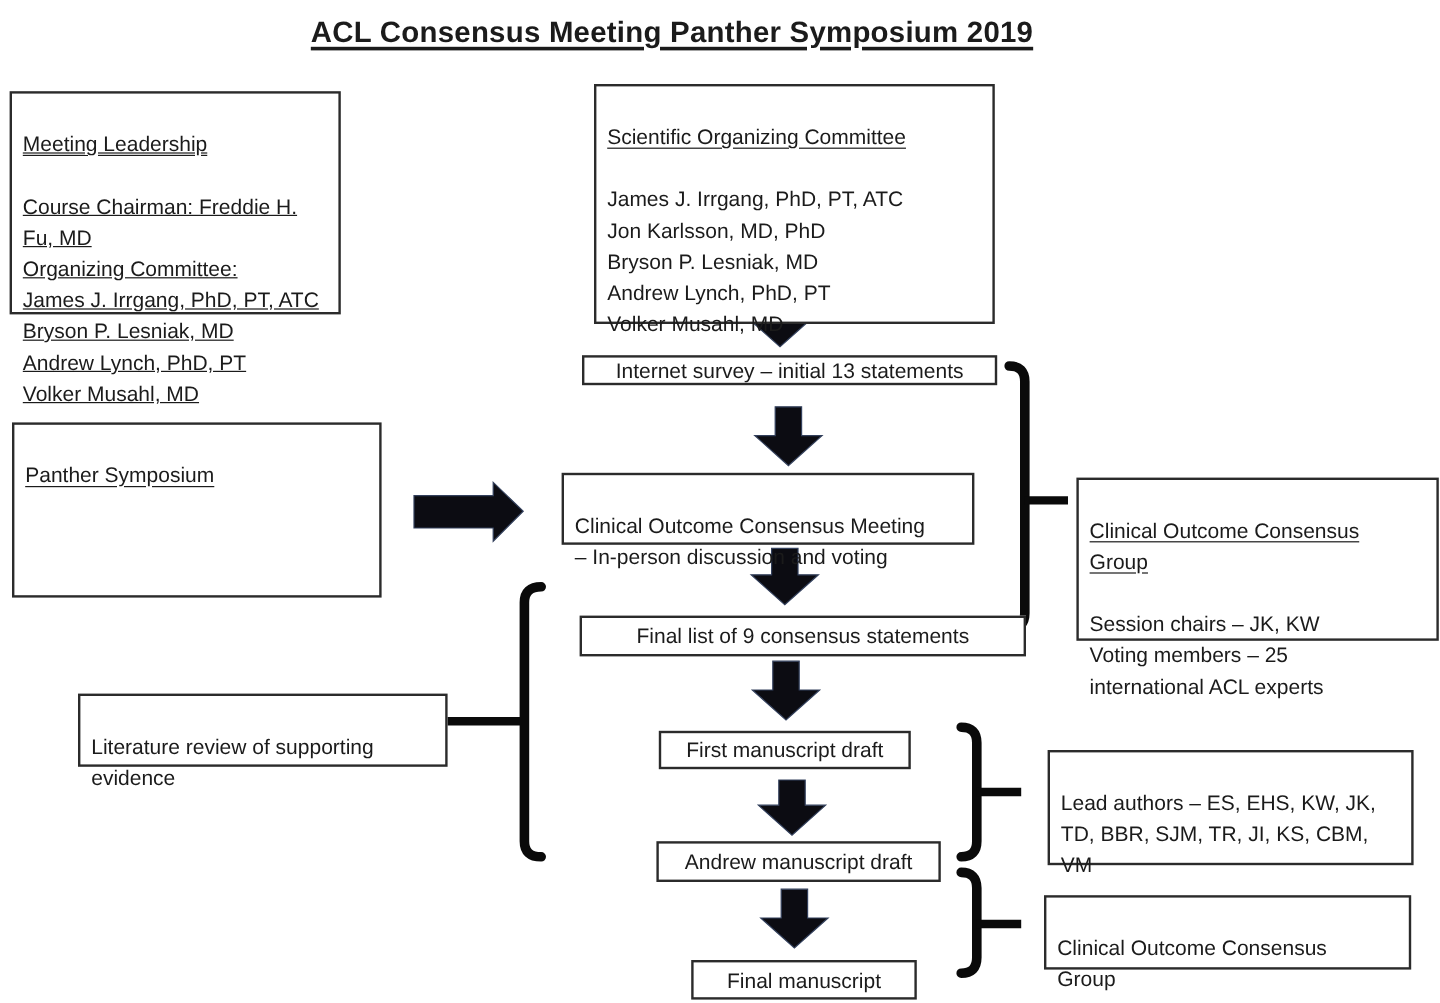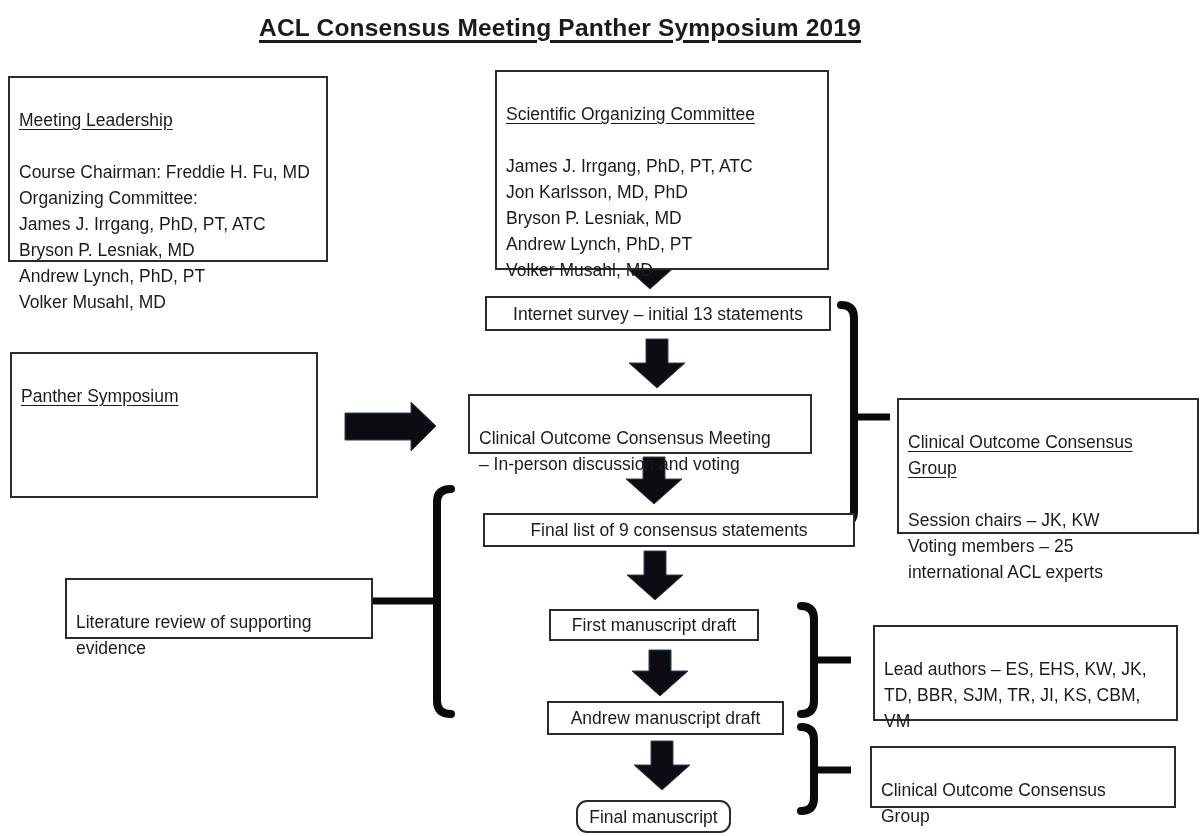--- a/index.html
+++ b/index.html
@@ -15,33 +15,33 @@
   .title span { text-decoration:underline; text-decoration-thickness:2.5px; text-underline-offset:4px; }
 
   .box {
     position:absolute; box-sizing:border-box; background:#ffffff;
     border:2px solid #2b2b2b; font-size:17.5px; line-height:26px;
     padding:3px 9px; white-space:pre-line;
   }
   .heading { text-decoration:underline; text-underline-offset:3px; display:block; }
   .single { display:flex; align-items:center; justify-content:center; text-align:center; padding:2px 6px; }
 
-  #b-leadership   { left:8px;   top:76px;  width:320px; height:186px; }
+  #b-leadership   { left:8px;   top:76px;  width:276px; height:186px;text-decoration:underline; }
   #b-soc          { left:495px; top:70px;  width:334px; height:200px; }
-  #b-survey      { left:485px; top:296px; width:346px; height:35px; }
+  #b-survey      { left:485px; top:296px; width:346px; height:25px; }
   #b-panther      { left:10px;  top:352px; width:308px; height:146px; }
   #b-cocm         { left:468px; top:394px; width:344px; height:60px; }
   #b-finallist    { left:463px; top:513px; width:372px; height:34px;margin-left:20px; }
   #b-cocg-right   { left:897px; top:398px; width:302px; height:136px; }
   #b-cocg-right .heading { max-width:258px; }
   #b-literature   { left:65px;  top:578px; width:308px; height:61px; }
   #b-first        { left:549px; top:609px; width:210px; height:32px; }
   #b-second       { left:547px; top:701px; width:237px; height:34px; }
   #b-lead         { left:873px; top:625px; width:305px; height:96px; }
-  #b-finalms      { left:576px; top:800px; width:155px; height:33px;border-radius:11px; }
+  #b-finalms      { left:576px; top:800px; width:188px; height:33px; }
   #b-cocg-bottom  { left:870px; top:746px; width:306px; height:62px; }
 
   svg.overlay { position:absolute; left:0; top:0; width:1200px; height:836px; pointer-events:none; }
   .arrow { fill:#0c0c12; stroke:#33405c; stroke-width:1; }
   .brace { fill:none; stroke:#0a0a0a; stroke-width:8; stroke-linecap:round; stroke-linejoin:round; }
   .brace-tick { stroke:#0a0a0a; stroke-width:7; stroke-linecap:butt; }
 </style>
 </head>
 <body>
 

